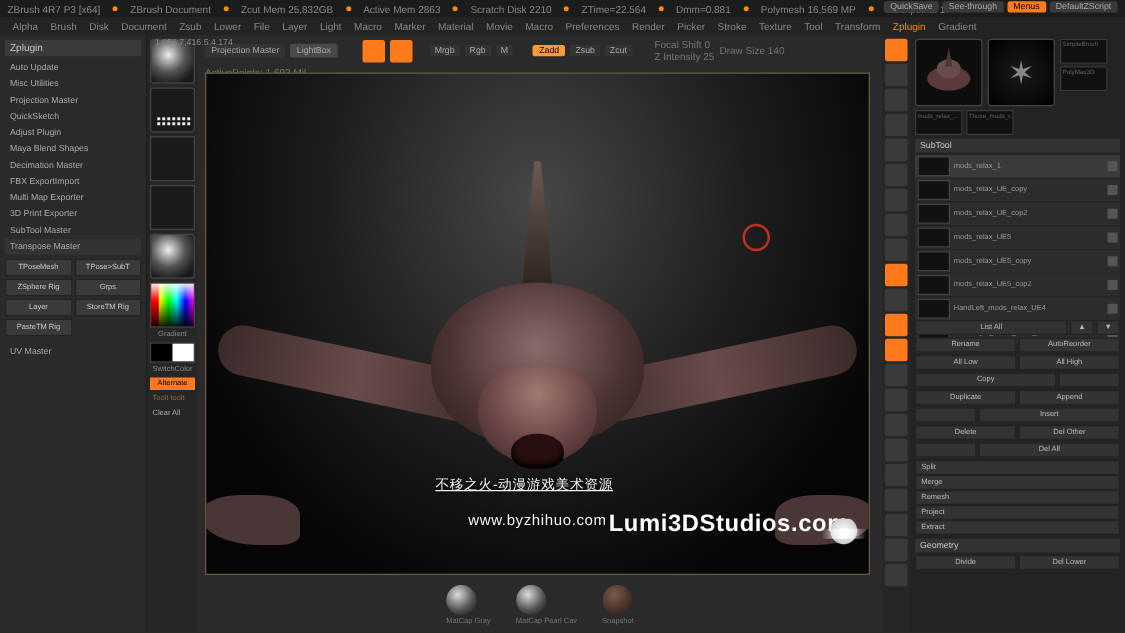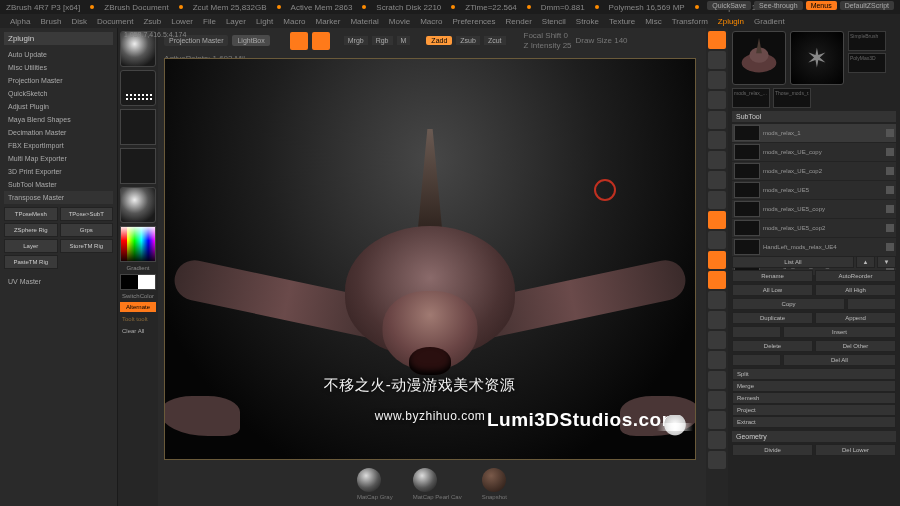--- a/index.html
+++ b/index.html
@@ -45,21 +45,21 @@
 .creature { position: absolute; left: 50%; top: 58%; transform: translate(-50%, -50%); width: 500px; height: 250px; }
 .cre-body { position:absolute; left:50%; top:50%; transform:translate(-50%,-50%); width:170px; height:130px; background: radial-gradient(ellipse at 50% 40%, #8a6a6a, #4a3232 60%, #2a1a1a); border-radius:50% 50% 45% 45%; filter: blur(.4px); }
 .cre-head { position:absolute; left:50%; top:66%; transform:translate(-50%,-50%); width:95px; height:80px; background: radial-gradient(circle at 50% 30%, #a07a72, #6a4545 55%, #3a2525); border-radius:45% 45% 50% 50%; }
 .cre-mouth { position:absolute; left:50%; top:78%; transform:translate(-50%,-50%); width:42px; height:28px; background:#2a0f0f; border-radius:50% 50% 40% 40%; box-shadow: inset 0 -4px 6px #000; }
 .cre-spike { position:absolute; left:50%; top:-15%; transform:translate(-50%,0) rotate(0deg); width:26px; height:110px; background: linear-gradient(#6a5a52, #2a1f1a); clip-path: polygon(40% 0, 60% 0, 100% 100%, 0 100%); }
 .cre-arm-l { position:absolute; left:-2%; top:55%; width:230px; height:40px; background: linear-gradient(90deg,#3a2a2a,#6a4a4a,#3a2a2a); border-radius:20px; transform: rotate(12deg); transform-origin:right center; }
 .cre-arm-r { position:absolute; right:-2%; top:55%; width:230px; height:40px; background: linear-gradient(90deg,#3a2a2a,#6a4a4a,#3a2a2a); border-radius:20px; transform: rotate(-12deg); transform-origin:left center; }
 .cre-hand-l { position:absolute; left:-4%; bottom:-8%; width:80px; height:40px; background:#4a3636; border-radius:40% 40% 20% 60%; }
 .cre-hand-r { position:absolute; right:-4%; bottom:-8%; width:80px; height:40px; background:#4a3636; border-radius:40% 40% 60% 20%; }
 .red-marker { position:absolute; right:15%; top:30%; width:22px; height:22px; border:2px solid #c03020; border-radius:50%; }
-.watermark1 { position:absolute; left:48%; bottom:16%; transform:translateX(-50%); color:rgba(255,255,255,.95); font-size:15px; text-shadow:0 0 4px #000; letter-spacing:.5px; white-space:nowrap; }
+.watermark1 { position:absolute; left:48%; bottom:16%; transform:translateX(-50%); color:rgba(255,255,255,.95); font-size:11px; text-shadow:0 0 4px #000; letter-spacing:.5px; white-space:nowrap;text-decoration:underline; }
 .watermark2 { position:absolute; left:50%; bottom:9%; transform:translateX(-50%); color:rgba(255,255,255,.95); font-size:12px; text-shadow:0 0 4px #000; letter-spacing:.5px; }
 .watermark3 { position:absolute; right:3%; bottom:7%; color:#fff; font-size:19px; font-weight:600; letter-spacing:.5px; }
 .bulb { position:absolute; right:1.5%; bottom:5%; width:24px; height:24px; background: radial-gradient(circle at 50% 40%, #fff, #ccc 55%, transparent 60%); }
 .bulb::after{content:"";position:absolute;left:-6px;top:8px;width:36px;height:8px;background:linear-gradient(90deg,transparent,#fff,transparent);}
 .viewport-footer { display:flex; justify-content:center; gap:20px; padding:2px 0 6px; }
 .sphere-sm { width:24px; height:24px; border-radius:50%; background: radial-gradient(circle at 38% 32%, #ddd, #555 55%, #111); }
 .foot-lbl { font-size:6px; color:#777; text-align:center; margin-top:2px; }
 
 .right-tools { width: 22px; background:#262626; display:flex; flex-direction:column; gap:2px; padding:3px 2px; align-items:center; }
 .rt-ico { width:18px; height:18px; background:#3a3a3a; border-radius:2px; }
@@ -122,24 +122,24 @@
     <span class="menu-item">File</span>
     <span class="menu-item">Layer</span>
     <span class="menu-item">Light</span>
     <span class="menu-item">Macro</span>
     <span class="menu-item">Marker</span>
     <span class="menu-item">Material</span>
     <span class="menu-item">Movie</span>
     <span class="menu-item">Macro</span>
     <span class="menu-item">Preferences</span>
     <span class="menu-item">Render</span>
-    <span class="menu-item">Stencil</span>
+    <span class="menu-item">Picker</span>
     <span class="menu-item">Stroke</span>
     <span class="menu-item">Texture</span>
-    <span class="menu-item">Misc</span>
+    <span class="menu-item">Tool</span>
     <span class="menu-item">Transform</span>
     <span class="menu-item highlight">Zplugin</span>
     <span class="menu-item">Gradient</span>
   </div>
 
 <div class="coords">1,058.7,416.5:4.174</div>
 
 <div class="main">
   <div class="left-panel">
     <div class="panel-title">Zplugin</div>

